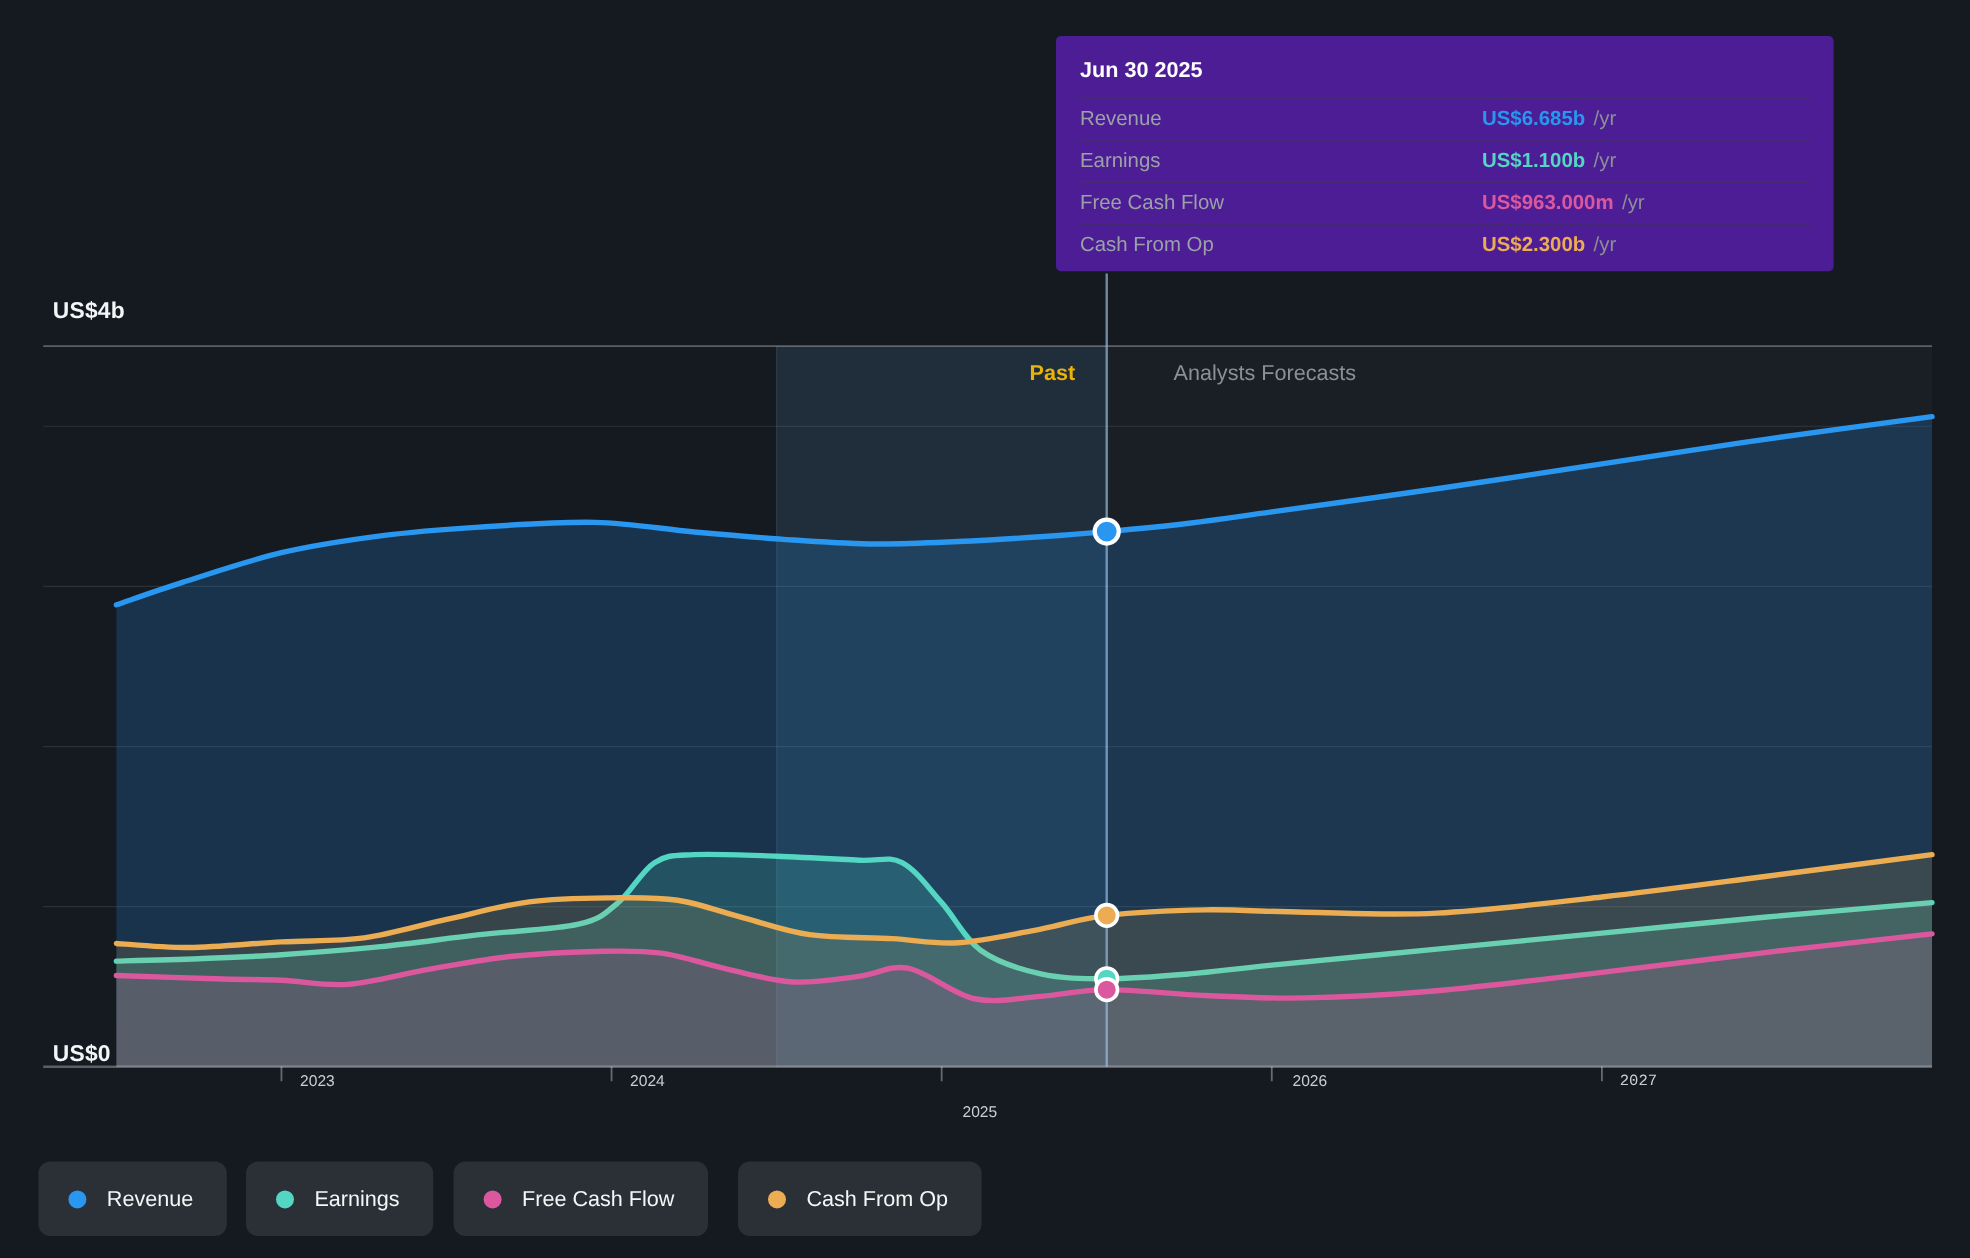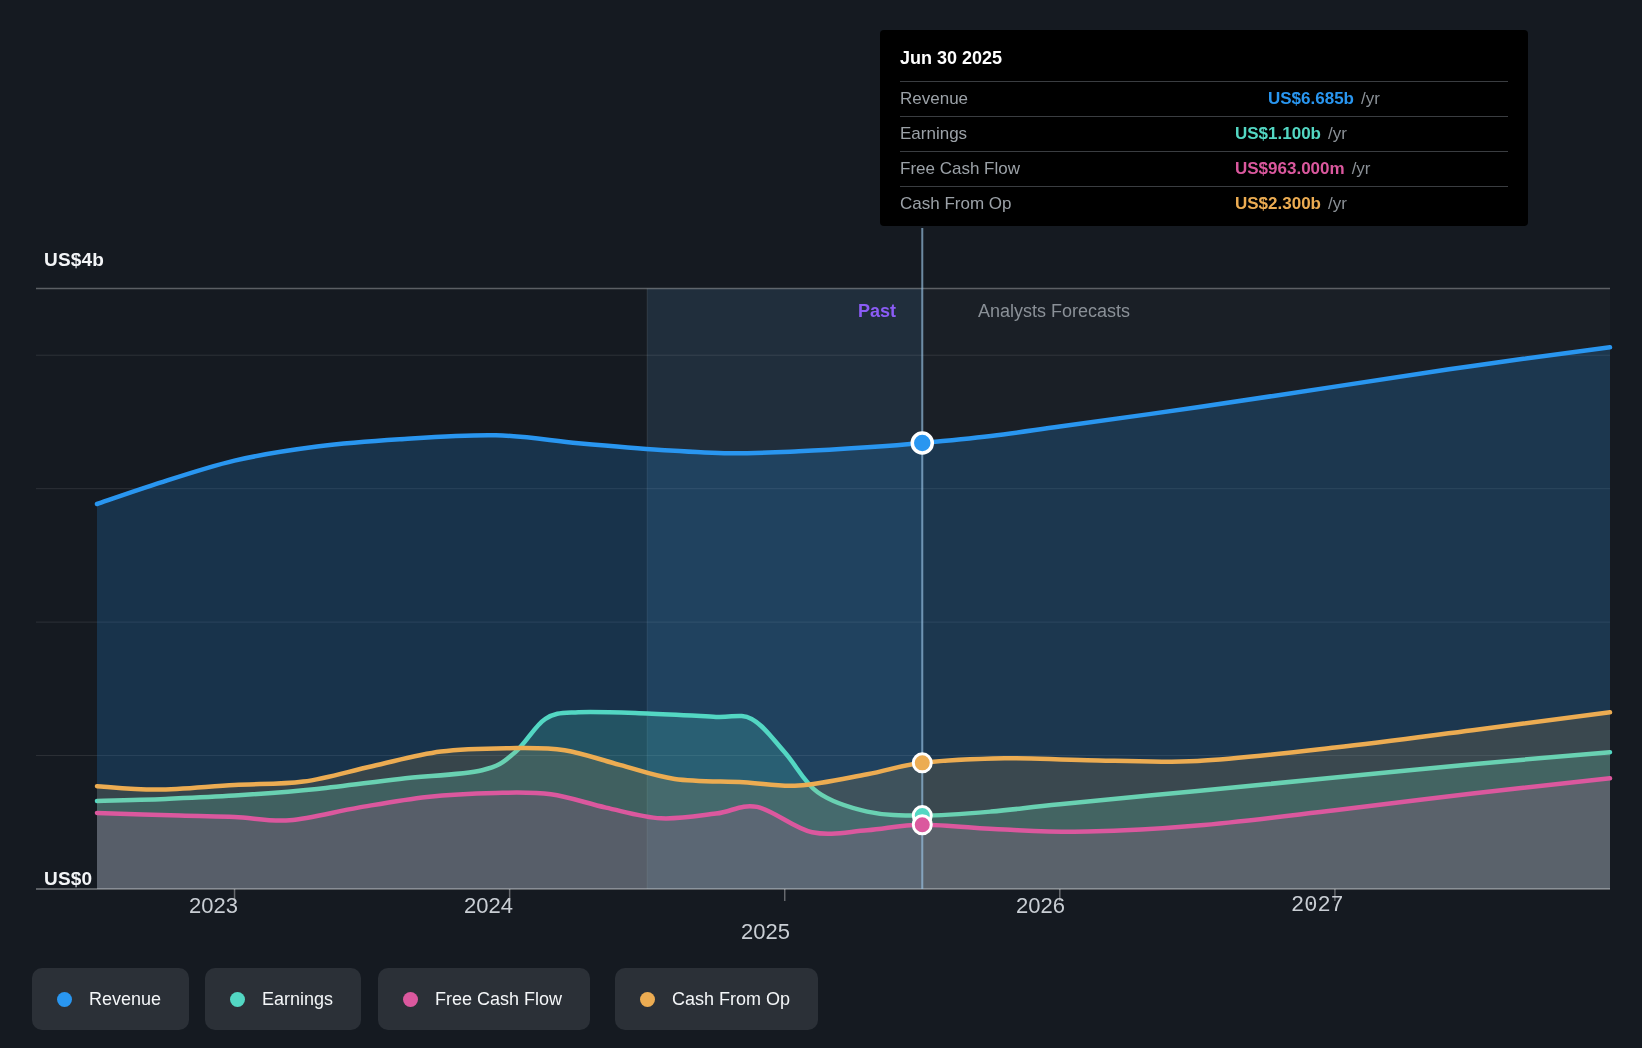--- a/index.html
+++ b/index.html
@@ -1,25 +1,25 @@
 <!DOCTYPE html>
 <html><head>
 <meta charset="utf-8">
 <style>
   html,body{margin:0;padding:0;background:#151A21;}
   #stage{position:relative;width:1642px;height:1048px;background:#151A21;overflow:hidden;
          font-family:"Liberation Sans", sans-serif;-webkit-font-smoothing:antialiased;}
   #plot-svg{position:absolute;left:0;top:0;}
   .axis-big{position:absolute;color:#F3F5F7;font-size:19px;font-weight:bold;letter-spacing:.2px;}
   .zone-label{position:absolute;font-size:18px;}
-  #past-label{left:858px;top:301px;color:#8b5cf6;font-weight:bold;}
+  #past-label{left:858px;top:301px;color:#eab308;font-weight:bold;}
   #forecast-label{left:938px;top:301px;color:#8A9097;margin-left:40px;}
-  .x-label{position:absolute;top:893px;width:90px;text-align:left;color:#C9CED4;font-size:22px;}
+  .x-label{position:absolute;top:893px;width:90px;text-align:right;color:#C9CED4;font-size:13px;}
   
-  #tooltip{position:absolute;left:880px;top:30px;width:648px;height:196px;background:#000000;
+  #tooltip{position:absolute;left:880px;top:30px;width:648px;height:196px;background:#4c1d95;
            border-radius:4px;box-sizing:border-box;padding:0 20px;}
   #tooltip-title{height:51px;line-height:56px;color:#FFFFFF;font-size:18px;font-weight:bold;}
   .t-row{height:34px;display:flex;align-items:center;border-top:1px solid #3A3D41;font-size:17px;}
   .t-label{width:335px;color:#9BA1A7;}
   .t-val{font-weight:bold;}
   .t-unit{color:#8A9096;margin-left:7px;font-weight:normal;}
   
   #legend{position:absolute;left:0;top:968px;width:100%;height:62px;}
   .pill{position:absolute;top:0;height:62px;background:#2B3037;border-radius:10px;
         display:flex;align-items:center;box-sizing:border-box;padding-left:25px;cursor:pointer;}
@@ -70,21 +70,21 @@
   <div class="x-label" style="left:189px;">2023</div>
   <div class="x-label" style="left:464px;">2024</div>
   <div class="x-label" style="left:741px;margin-top:26px;">2025</div>
   <div class="x-label" style="left:1016px;">2026</div>
   <div class="x-label" style="left:1291px;font-family:Liberation Mono, monospace;">2027</div>
 
   <div id="tooltip">
     <div id="tooltip-title">Jun 30 2025</div>
     <div class="t-row">
       <span class="t-label">Revenue</span>
-      <span class="t-val" style="color: rgb(41, 150, 240); margin-left: 33px;">US$6.685b</span>
+      <span class="t-val" style="color: rgb(41, 150, 240);">US$6.685b</span>
       <span class="t-unit">/yr</span>
     </div>
     <div class="t-row">
       <span class="t-label">Earnings</span>
       <span class="t-val" style="color: rgb(83, 215, 195);">US$1.100b</span>
       <span class="t-unit">/yr</span>
     </div>
     <div class="t-row">
       <span class="t-label">Free Cash Flow</span>
       <span class="t-val" style="color: rgb(219, 88, 158);">US$963.000m</span>

